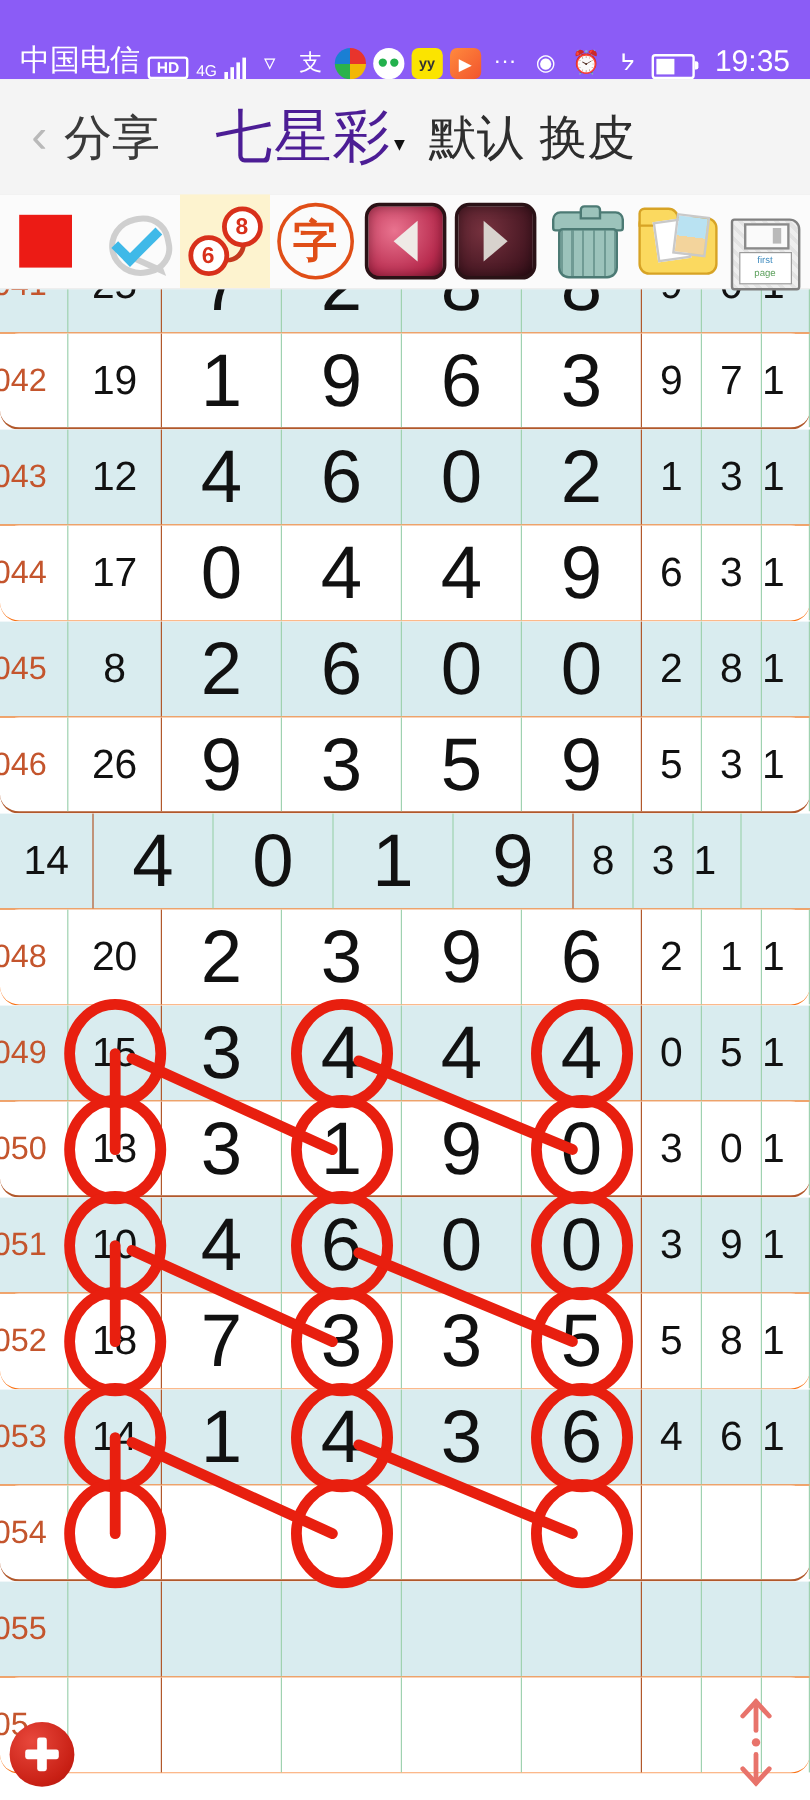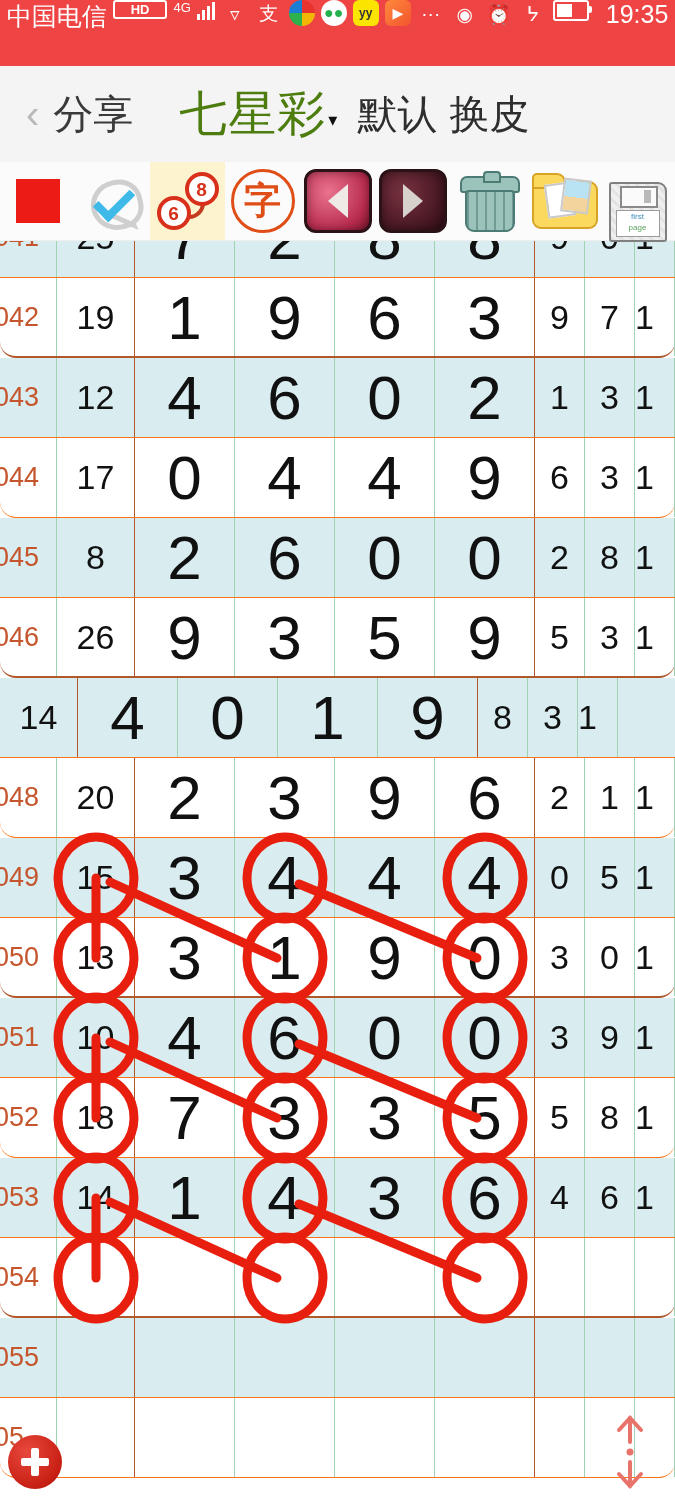--- a/index.html
+++ b/index.html
@@ -5,27 +5,27 @@
   html,body{margin:0;padding:0;background:#fff;}
   body{
     width:675px;height:1500px;overflow:hidden;position:relative;
     font-family:"Liberation Sans","DejaVu Sans",sans-serif;
     -webkit-font-smoothing:antialiased;
   }
 
   
   .statusbar{
     position:absolute;left:0;top:0;width:675px;height:66px;
-    background:#ef4444;color:#fff;display:flex;align-items:flex-start;
+    background:#8b5cf6;color:#fff;display:flex;align-items:flex-end;
     justify-content:center;gap:6px;
   }
   .sb-carrier{font-size:25px;letter-spacing:0px;}
   .sb-hd{
     font-size:13px;font-weight:bold;border:2px solid #fff;border-radius:3px;
-    padding:0 16px;line-height:15px;color:#fff;
+    padding:0 6px;line-height:15px;color:#fff;
   }
   .sb-4g{font-size:13px;vertical-align:super;}
   .sb-bars{display:inline-flex;align-items:flex-end;gap:2px;height:20px;}
   .sb-bars i{display:block;width:3px;background:#fff;}
   .sb-bars i:nth-child(1){height:6px}
   .sb-bars i:nth-child(2){height:10px}
   .sb-bars i:nth-child(3){height:14px}
   .sb-bars i:nth-child(4){height:18px}
   .sb-ico{width:28px;height:28px;display:inline-flex;align-items:center;justify-content:center;font-size:19px;}
   .ico-app{width:26px;height:26px;border-radius:6px;display:inline-block;}
@@ -41,21 +41,21 @@
   .sb-time{font-size:25px;margin-left:11px;}
 
   
   .header{
     position:absolute;left:0;top:66px;width:675px;height:96px;
     background:#f4f4f4;display:flex;align-items:center;
     border-bottom:1px solid #dcdcdc;
   }
   .hd-back{font-size:40px;color:#b9b9b9;padding:0 14px 0 26px;line-height:1;font-weight:300;}
   .hd-share{font-size:40px;color:#3a3a3a;}
-  .hd-title{font-size:48px;color:#4d7c0f;margin-left:46px;letter-spacing:1px;}
+  .hd-title{font-size:48px;color:#4c1d95;margin-left:46px;letter-spacing:1px;}
   .hd-caret{font-size:18px;color:#111;margin-left:2px;position:relative;top:6px;}
   .hd-default{font-size:40px;color:#2e2e2e;margin-left:20px;}
   .hd-skin{font-size:40px;color:#2e2e2e;margin-left:12px;}
 
   
   .toolbar{
     position:absolute;left:0;top:162px;width:675px;height:78px;
     background:#fbfbfb;display:flex;align-items:center;z-index:40;
     border-bottom:1px solid #eee;
   }

